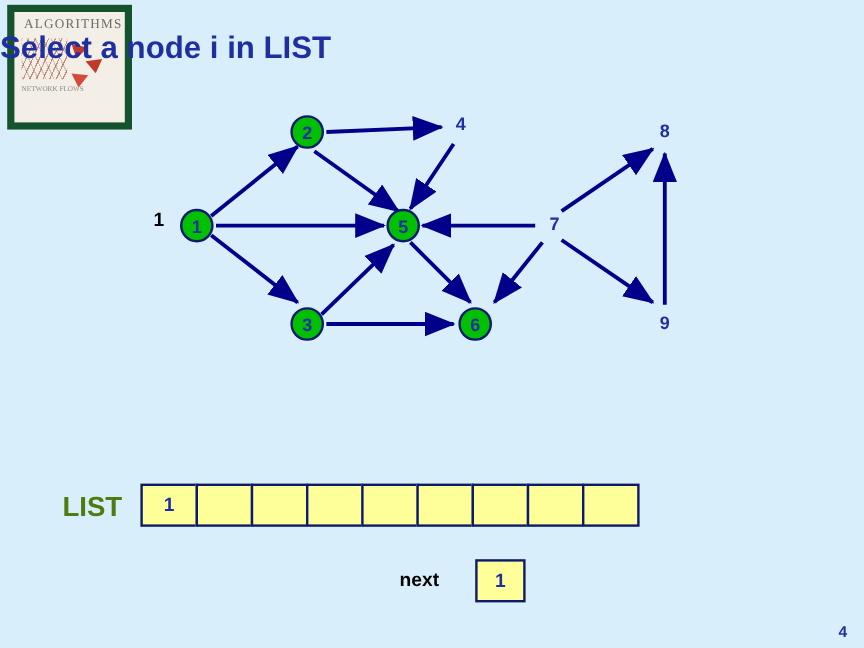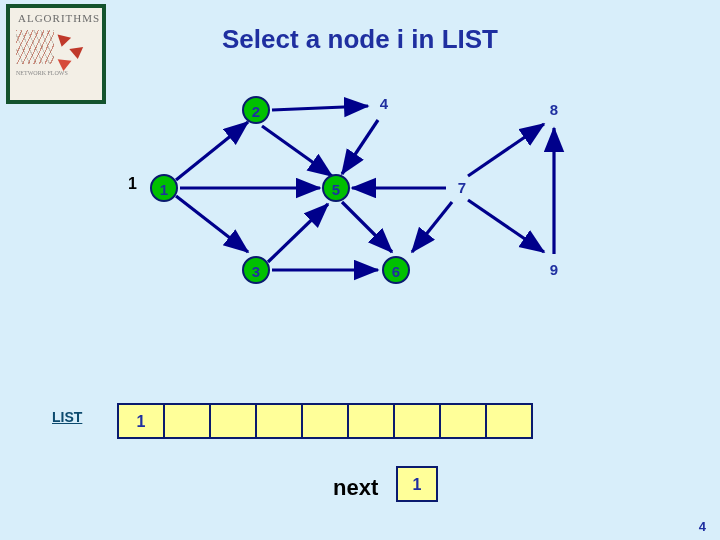--- a/index.html
+++ b/index.html
@@ -21,21 +21,21 @@
     height: 540px;
   }
   
   .book-thumb {
     position: absolute;
     left: 6px;
     top: 4px;
     width: 92px;
     height: 92px;
     background: #f3efe6;
-    border: 4px solid #14532d;
+    border: 6px solid #14532d;
     overflow: hidden;
   }
   .book-thumb .bt-title {
     position: absolute;
     top: 4px;
     left: 8px;
     font-family: "Liberation Serif", serif;
     font-size: 11px;
     letter-spacing: 1px;
     color: #6b6b6b;
@@ -69,21 +69,20 @@
       repeating-linear-gradient(115deg, rgba(170,60,40,.55) 0 1px, transparent 1px 5px),
       repeating-linear-gradient(65deg, rgba(120,110,100,.35) 0 1px, transparent 1px 6px);
   }
 
   
   .slide-title {
     position: absolute;
     left: 0;
     top: 24px;
     width: 720px;
-    text-align: center;
     color: #1f2fa0;
     font-size: 26px;
     font-weight: bold;
   }
 
   
   .note-box {
     position: absolute;
     left: 0px;
     top: 222px;
@@ -136,24 +135,23 @@
     color: #000;
     font-size: 16px;
     font-weight: bold;
   }
 
   
   .list-label {
     position: absolute;
     left: 52px;
     top: 409px;
-    font-size: 14px;
-    font-weight: bold;
-    color: #0c4a6e;
-    text-decoration: underline;
+    font-size: 23px;
+    font-weight: bold;
+    color: #4d7c0f;
   }
   .list-cells {
     position: absolute;
     left: 117px;
     top: 403px;
     display: flex;
   }
   .cell {
     width: 48px;
     height: 36px;
@@ -166,21 +164,21 @@
     font-weight: bold;
     text-align: center;
     line-height: 33px;
   }
 
   
   .next-label {
     position: absolute;
     left: 333px;
     top: 475px;
-    font-size: 22px;
+    font-size: 16px;
     font-weight: bold;
     color: #000;
   }
   .next-cell {
     position: absolute;
     left: 396px;
     top: 466px;
     width: 42px;
     height: 36px;
     background: #ffff99;

